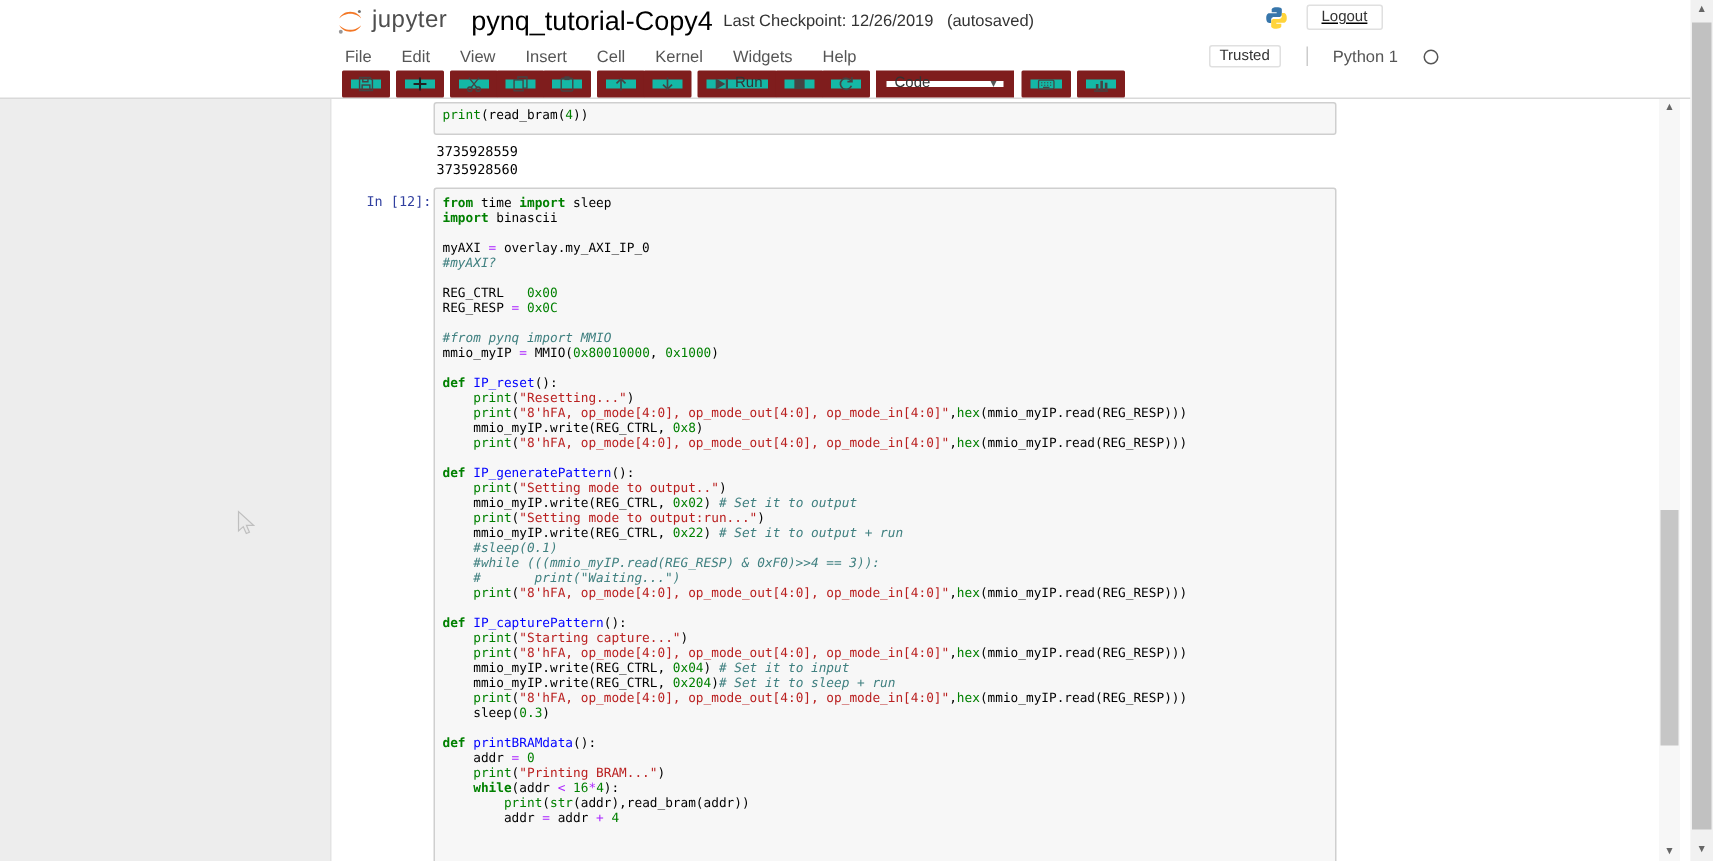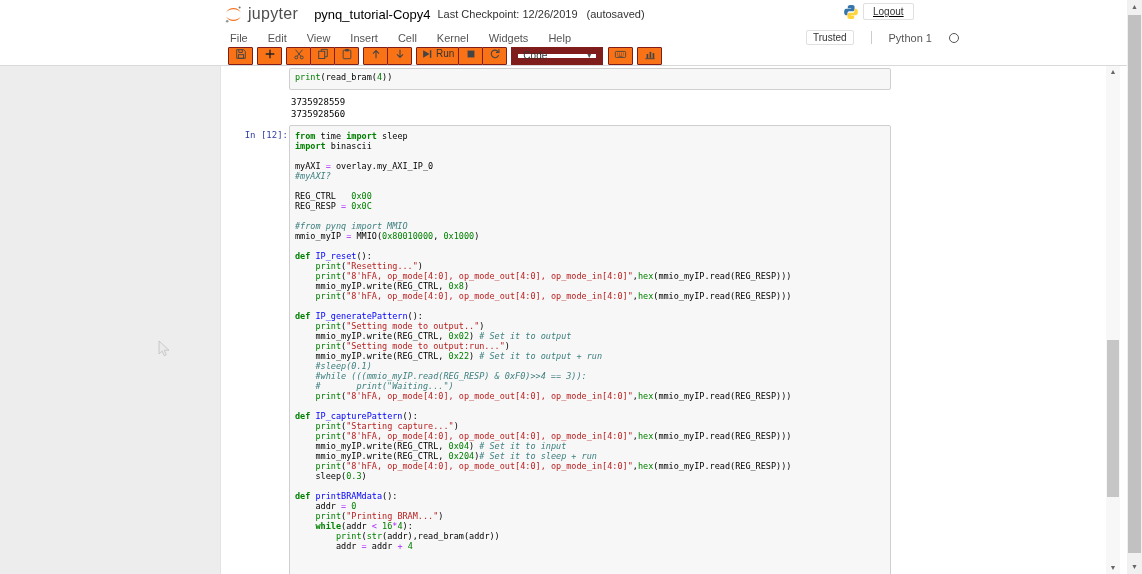--- a/index.html
+++ b/index.html
@@ -8,46 +8,46 @@
   .app { position:absolute; inset:0; }
 
   
   .topbar { position:absolute; top:0; left:0; right:15px; height:66px;
     background:#fff; border-bottom:1px solid #d9d9d9;padding-left:18px; }
 
   .header-row { position:absolute; top:0; left:220px; height:28px; display:flex;
     align-items:center; }
   .jlogo { display:flex; align-items:center; gap:5px; margin-left:4px; }
   .jlogo-text { font-size:16px; color:#4e4e4e; letter-spacing:0.3px; }
-  .nb-title { margin-left:16px; font-size:13px; color:#000; }
+  .nb-title { margin-left:16px; font-size:18px; color:#000; }
   .chk { margin-left:7px; font-size:11px; color:#333; }
   .autosaved { margin-left:9px; font-size:11px; color:#333; }
 
   .account-cluster { position:absolute; top:3px; left:843px; display:flex;
-    align-items:center; gap:4px;text-decoration:underline; }
+    align-items:center; gap:12px;text-decoration:underline; }
   .logout-btn { border:1px solid #e0e0e0; border-radius:2px; background:#fff;
     font-size:10px; color:#333; padding:2px 9px; cursor:pointer; }
 
   .menubar { position:absolute; top:29px; left:220px; right:0; height:17px;
     display:flex; align-items:center; }
   .menu-item { font-size:11px; color:#555; padding:0 10px; cursor:pointer; }
   .menu-right { position:absolute; left:586px; top:0; height:17px; display:flex;
     align-items:center; gap:17px; }
   .trusted-btn { border:1px solid #e0e0e0; background:#fff; font-size:10px;
     color:#333; padding:1px 6px; border-radius:2px; }
   .menu-sep { width:1px; height:13px; background:#ccc; }
   .kernel-name { font-size:11px; color:#555; }
   .kernel-ind { width:10px; height:10px; border:1.4px solid #555;
     border-radius:50%; display:inline-block; }
 
   .toolbar { position:absolute; top:46px; left:228px; height:19px; display:flex;
     align-items:center; gap:5px; }
   .btn-group { display:flex; }
-  .tb-btn { height:18px; min-width:25px; background:#f97316; border:1px solid #7f1d1d;
-    border-radius:1px; display:flex; align-items:flex-start; justify-content:center;
+  .tb-btn { height:18px; min-width:25px; background:#14b8a6; border:6px solid #7f1d1d;
+    border-radius:1px; display:flex; align-items:center; justify-content:center;
     gap:3px; margin-right:-1px; padding:0 4px; cursor:pointer; }
   .tb-btn svg { display:block; }
   .run-label { font-size:10px; color:#333; }
   .cell-type-dd { height:18px; width:92px; border:7px solid #7f1d1d; background:#fff;
     display:flex; align-items:center; font-size:10px; color:#333; padding:0 5px;
     justify-content:space-between; cursor:pointer; }
   .dd-caret { font-size:8px; color:#555; }
 
   
   .content { position:absolute; top:66px; left:0; right:15px; bottom:0;
@@ -56,21 +56,21 @@
     border-left:1px solid #e3e3e3; overflow:hidden; }
 
   .mono { font-family:"DejaVu Sans Mono", monospace; }
 
   .input-area { position:absolute; left:68px; width:602px; background:#f7f7f7;
     border:1px solid #cfcfcf; border-radius:2px; }
   .cell1-input { top:2px; height:22px; padding:3px 5px; }
   .cell1-output { position:absolute; left:70px; top:31px; font-size:9px;
     line-height:11.5px; color:#000; }
   .cell2-input { top:59px; bottom:-6px; padding:5px 5px; }
-  .prompt { position:absolute; left:23px; width:44px; text-align:right;
+  .prompt { position:absolute; left:23px; width:44px; text-align:center;
     color:#303F9F; font-size:9px; }
   .cell2-prompt { top:64px; }
 
   .cm-line { height:10px; line-height:10px; font-size:8.5px; white-space:pre;
     font-family:"DejaVu Sans Mono", monospace; }
   .tk-k { color:#008000; font-weight:bold; }
   .tk-b { color:#008000; }
   .tk-s { color:#BA2121; }
   .tk-c { color:#408080; font-style:italic; }
   .tk-n { color:#008000; }

